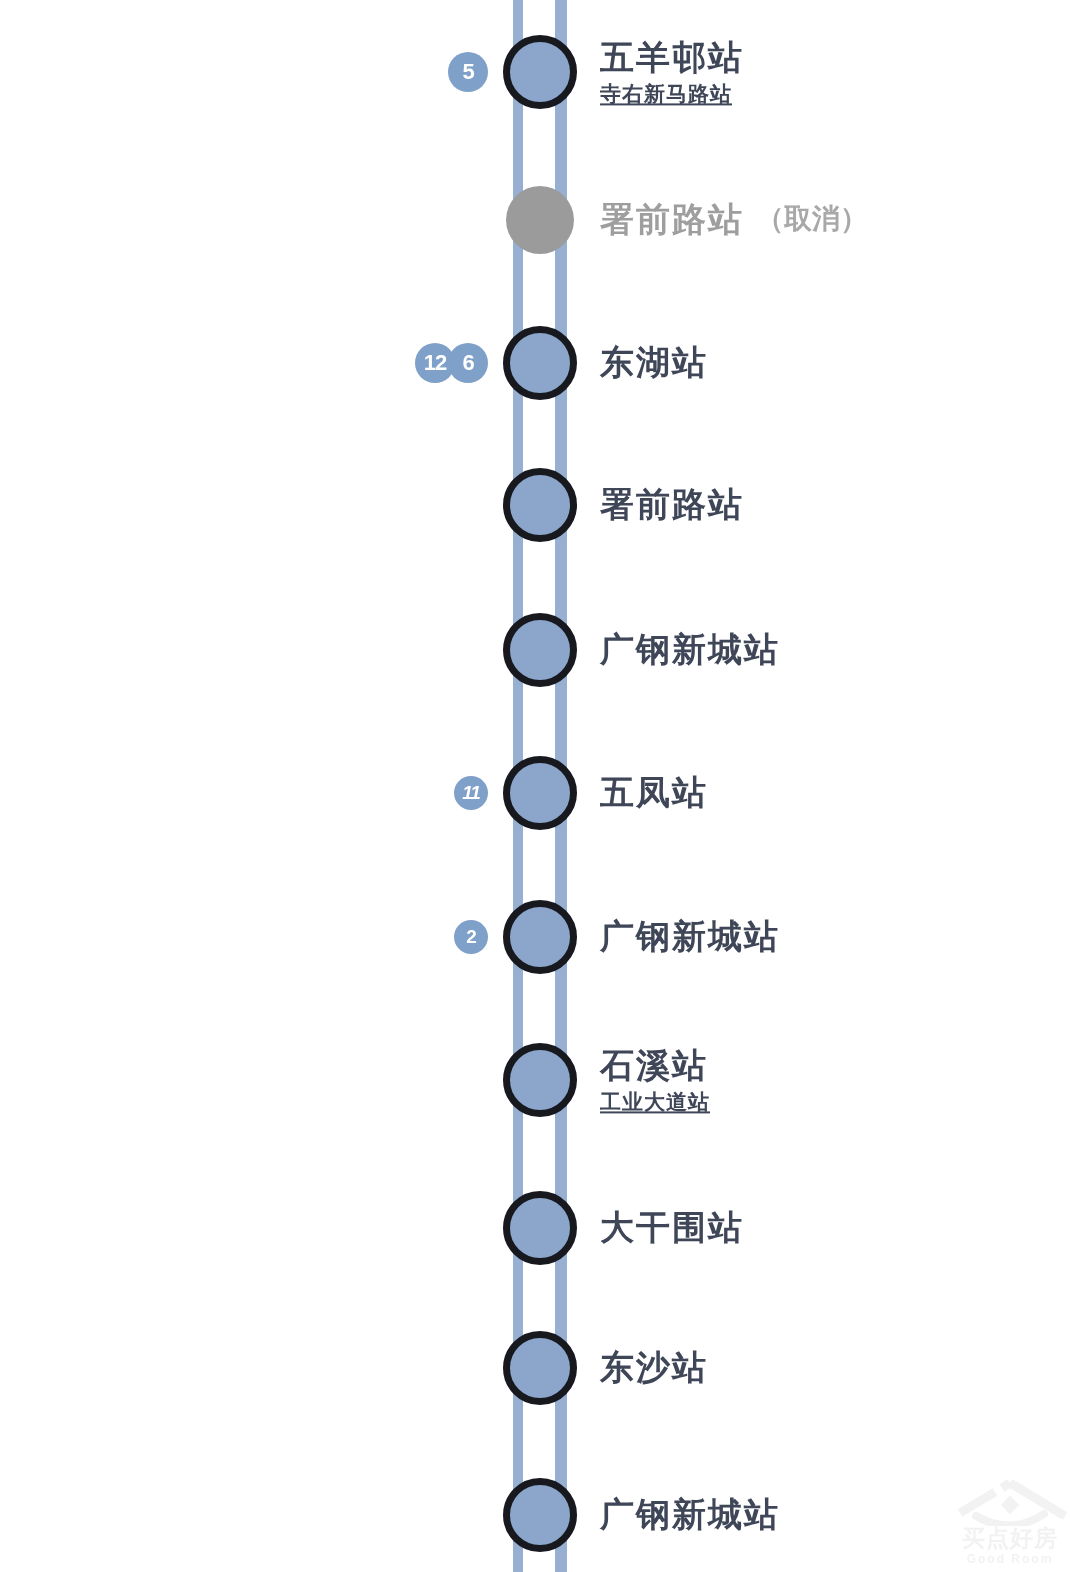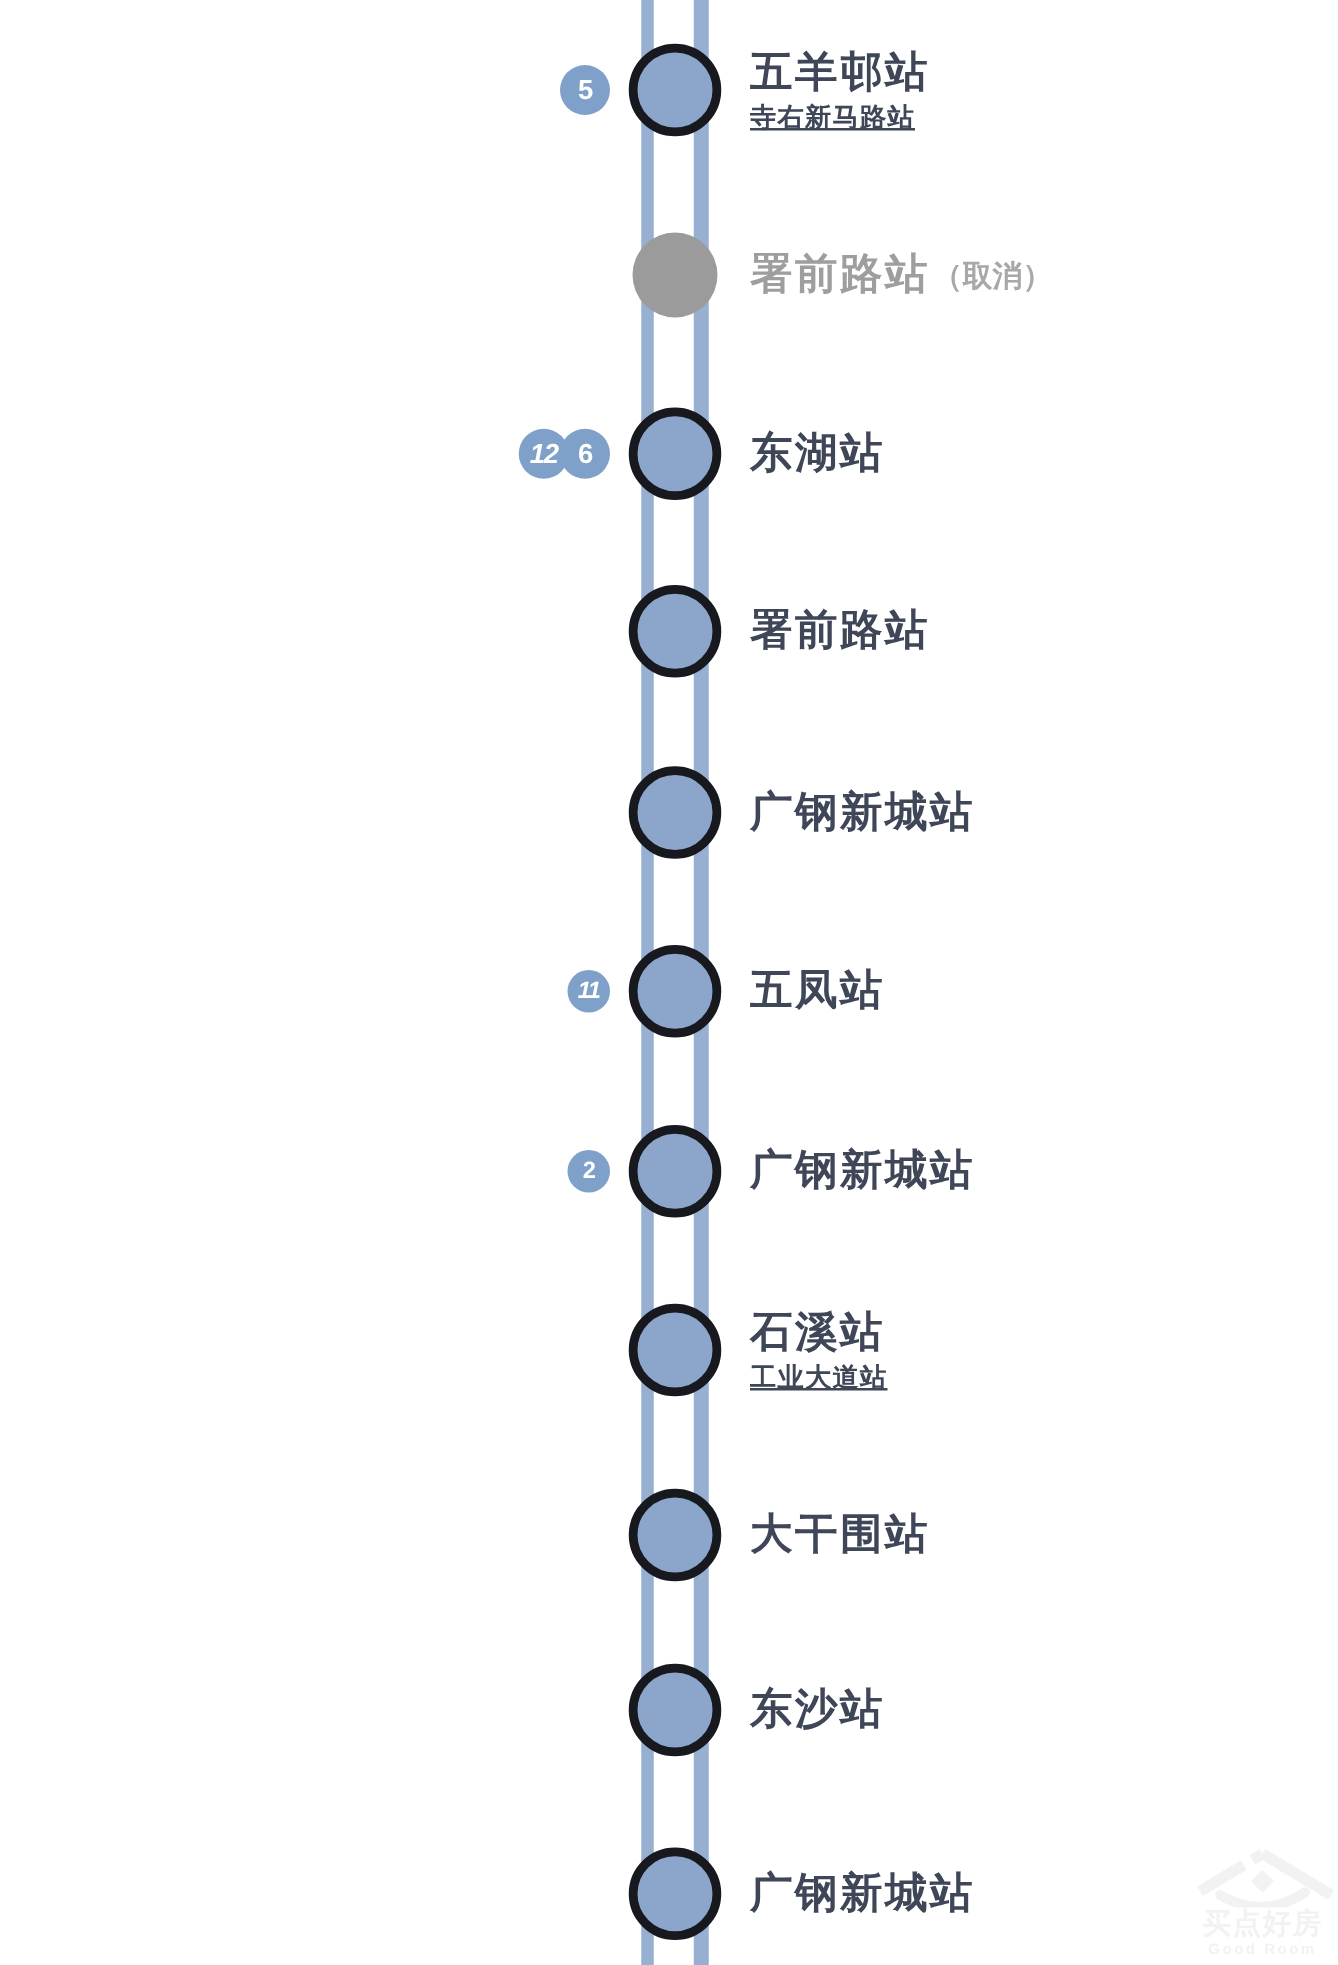--- a/index.html
+++ b/index.html
@@ -66,34 +66,34 @@
     background: var(--cancelled-fill, #9b9b9b);
   }
 
   .labels {
     position: absolute;
     left: 600px;
     top: 0;
     transform: translateY(-50%);
     white-space: nowrap;
   }
-  .name-line { display: flex; align-items: center; }
+  .name-line { display: flex; align-items: flex-start; }
   .name {
     font-size: 34px;
     font-weight: 700;
     letter-spacing: 2px;
     color: var(--label-color, #3e4657);
     line-height: 1.15;
   }
   .station-row.cancelled .name { color: var(--cancelled-color, #9e9e9e); font-family: Liberation Serif, serif; }
   .note {
-    font-size: 24px;
+    font-size: 28px;
     font-weight: 600;
     color: var(--cancelled-note-color, #a8a8a8);
-    margin-left: 2px;
+    margin-left: 12px;
     font-family: Liberation Mono, monospace;
   }
   .sub {
     font-size: 21px;
     font-weight: 700;
     letter-spacing: 1px;
     color: var(--label-color, #3e4657);
     margin-top: 5px;
     line-height: 1.1;
     text-decoration: underline;
@@ -154,21 +154,21 @@
       <div class="name-line">
         <span class="name">署前路站</span>
         <span class="note">（取消）</span>
       </div>
 
     </div>
   </div>
 
   <div class="station-row" style="top: 363px;">
     <div class="badges">
-          <span class="badge" style="width: 40px; height: 40px; font-size: 22px; font-style: italic;">12</span>
+          <span class="badge" style="width: 40px; height: 40px; font-size: 22px;">12</span>
           <span class="badge" style="width: 40px; height: 40px; font-size: 22px;">6</span>
         </div>
     <div class="marker"></div>
     <div class="labels">
       <div class="name-line">
         <span class="name">东湖站</span>
 
       </div>
 
     </div>

